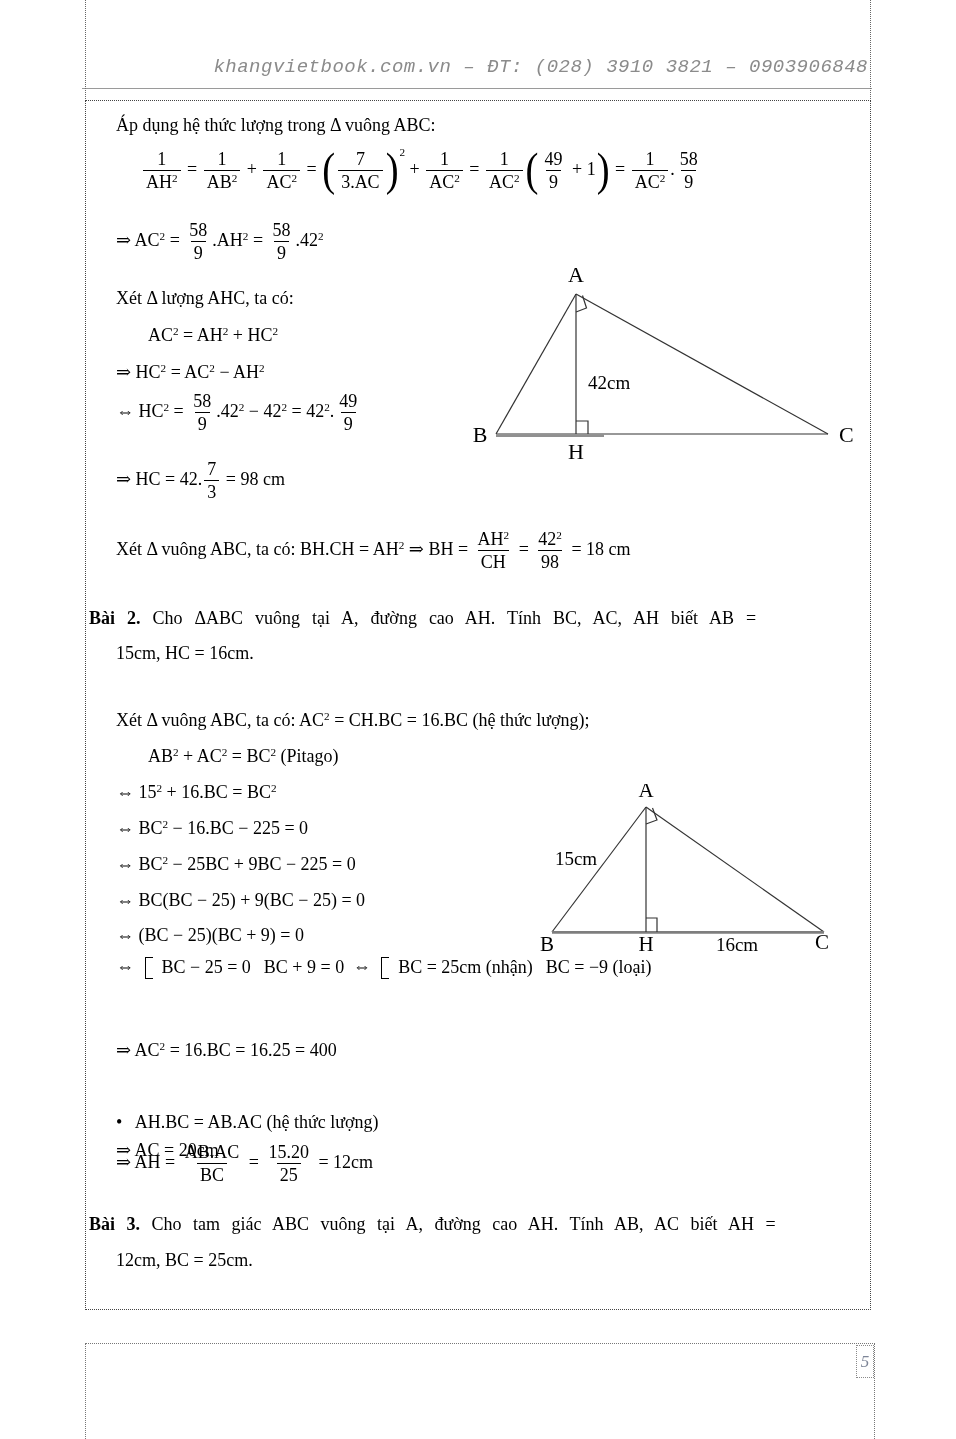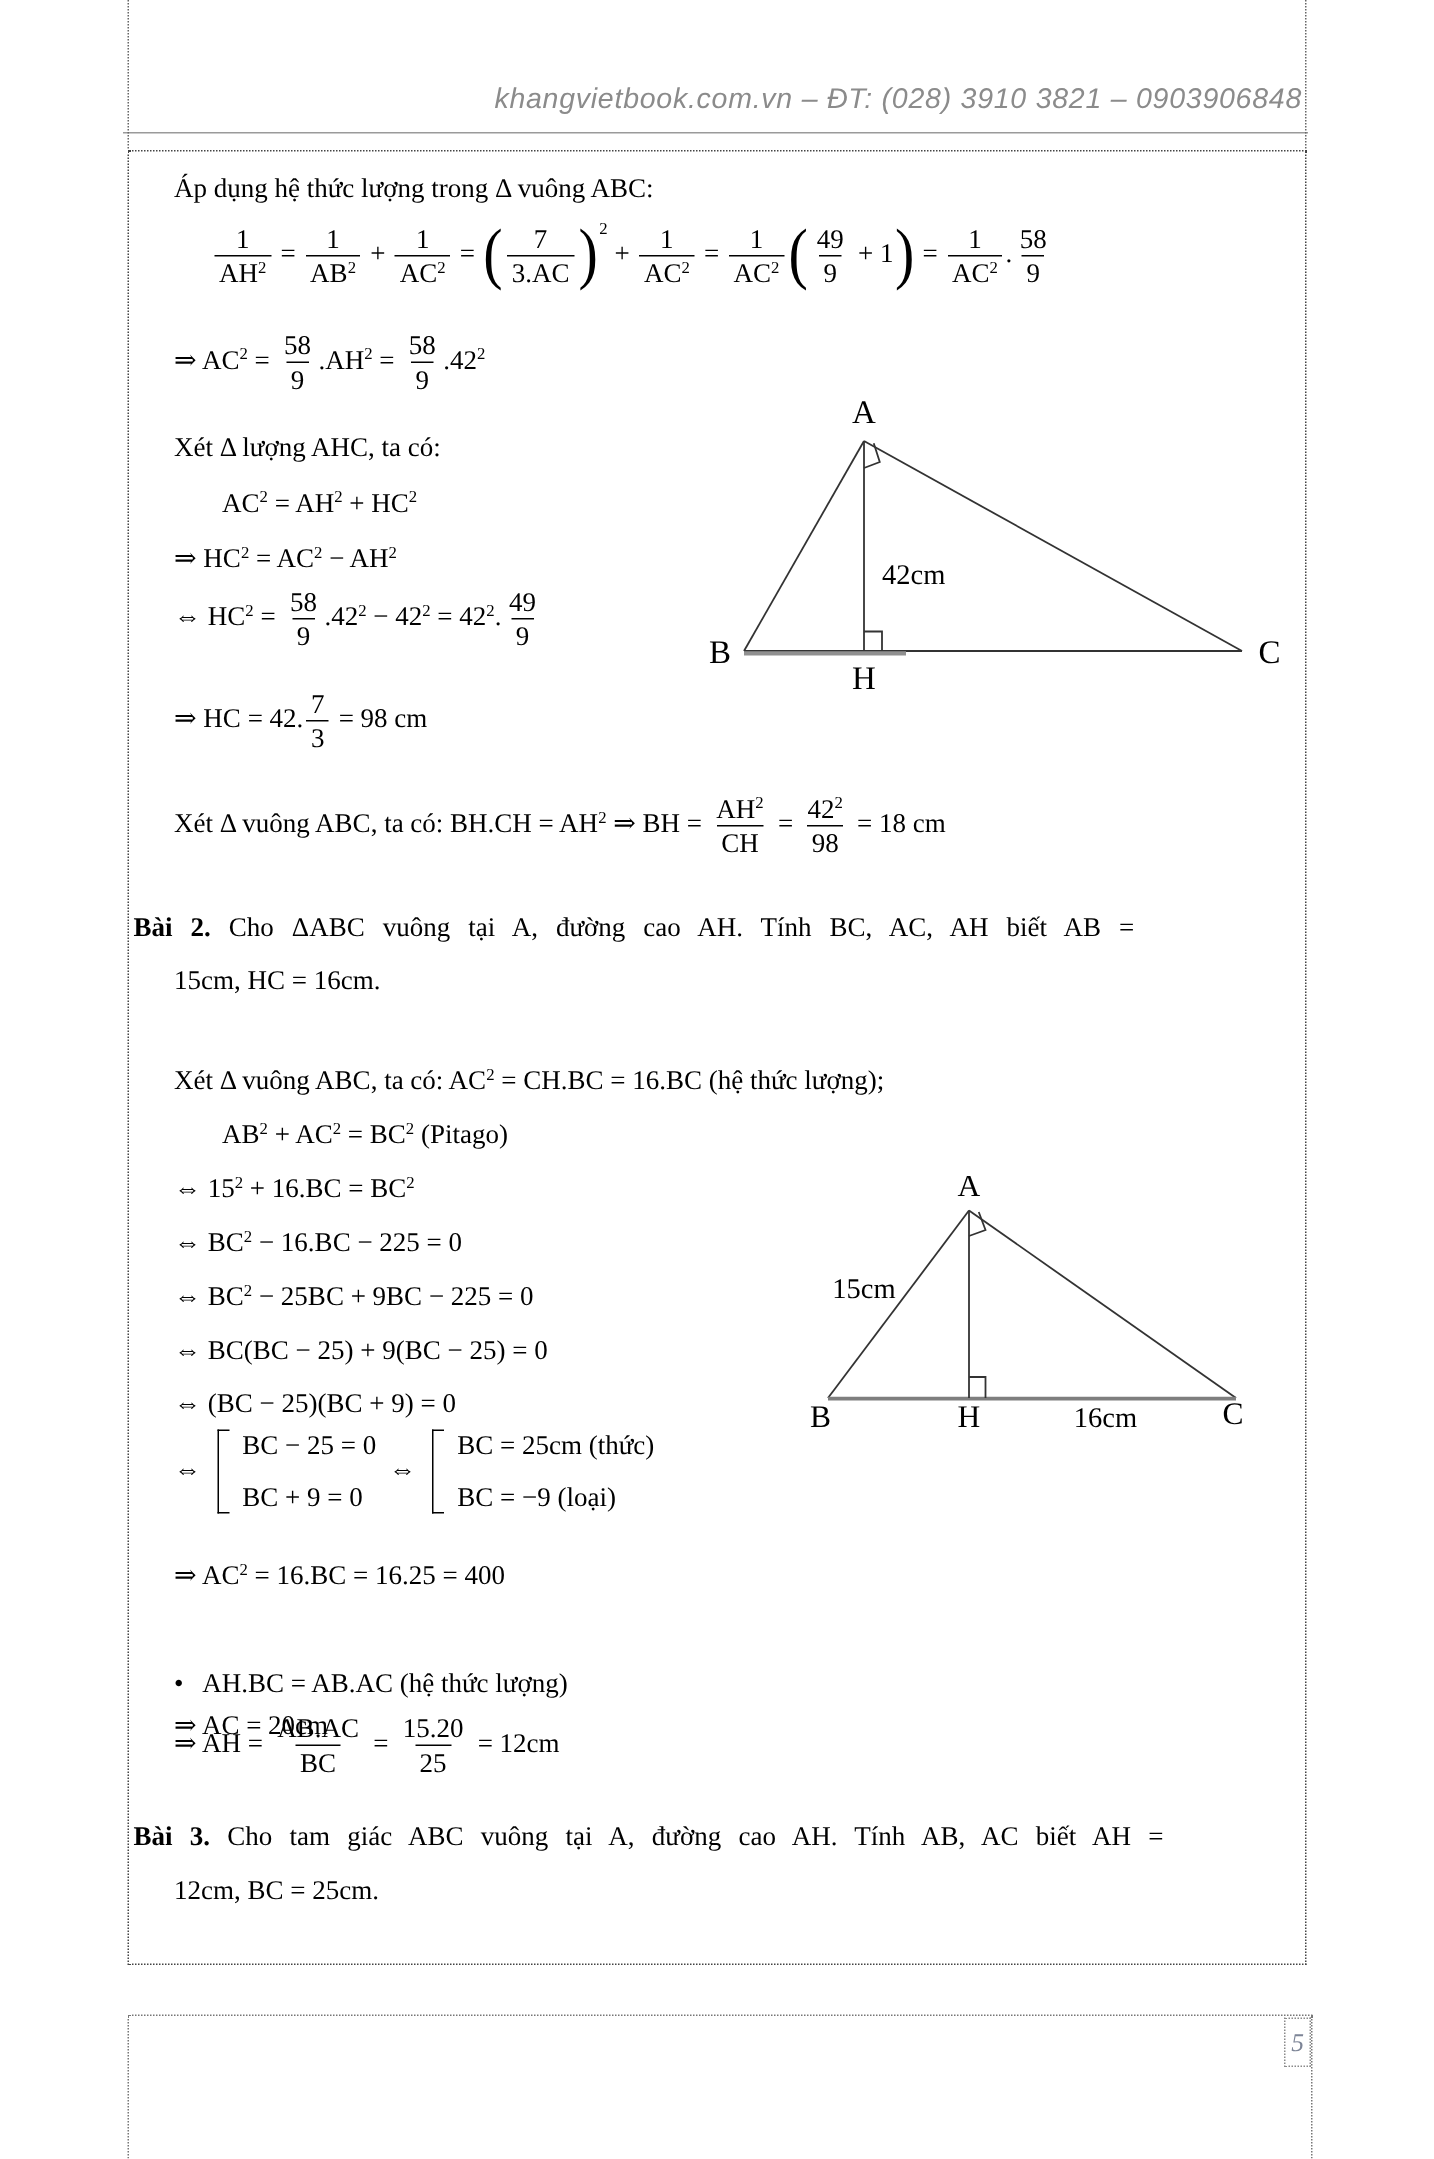--- a/index.html
+++ b/index.html
@@ -4,21 +4,21 @@
 <style>
   html,body{margin:0;padding:0;}
   body{
     width:956px;height:1439px;position:relative;background:#ffffff;
     font-family:"Liberation Serif","DejaVu Serif",serif;color:#000;
     overflow:hidden;
   }
   
   .hdr{
     position:absolute;top:56px;right:88px;white-space:nowrap;
-    font-family:Liberation Sans, sans-serif;font-style:italic;
+    font-family:Liberation Mono, monospace;font-style:italic;
     font-size:19px;color:#8b8b8b;letter-spacing:0.5px;
   }
   .hdr-rule{position:absolute;top:88px;left:82px;width:790px;height:0;border-top:1.6px solid #9a9a9a;}
   .vstub{position:absolute;top:0;height:99px;width:0;border-left:1.4px dotted #666;}
   
   .frame{
     position:absolute;left:85px;top:100px;width:786px;height:1210px;
     border:1.5px dotted #444;box-sizing:border-box;
   }
   .ln{position:absolute;white-space:nowrap;font-size:18px;line-height:26px;}
@@ -30,21 +30,21 @@
     vertical-align:middle;margin:0 2px;text-align:center;
   }
   .frac .num{display:block;padding:0 3px 1px 3px;line-height:1.12;}
   .frac .den{display:block;border-top:1.5px solid #000;padding:1px 3px 0 3px;line-height:1.12;}
   .bp{
     display:inline-block;font-size:2.15em;line-height:1;vertical-align:middle;
     transform:scaleY(1.18);font-weight:400;margin:0 1px;
   }
   .cases{display:inline-flex;align-items:center;vertical-align:middle;margin:0 4px;}
   .lbr{align-self:stretch;width:7px;border-left:1.9px solid #000;border-top:1.9px solid #000;border-bottom:1.9px solid #000;margin:0 9px 0 2px;}
-  .crows{display:flex;flex-direction:column;gap:13px;}
+  .crows{display:flex;flex-direction:row;gap:13px;}
   .crow{line-height:1.2;}
   .center{left:0;width:100%;text-align:center;}
   .tri{position:absolute;}
   .tri text{font-family:"Liberation Serif","DejaVu Serif",serif;fill:#000;}
   
   .foot-frame{
     position:absolute;left:85px;top:1343px;width:790px;height:96px;
     border:1.3px dotted #777;border-bottom:none;box-sizing:border-box;
   }
   .pagenum-box{
@@ -151,21 +151,21 @@
   <div class="ln" style="top:821px;left:30px;">⇔ (BC − 25)(BC + 9) = 0</div>
   <div class="ln" style="top:852px;left:30px;">⇔ <span class="cases">
         <span class="lbr"></span>
         <span class="crows">
           <span class="crow">BC − 25 = 0</span>
           <span class="crow">BC + 9 = 0</span>
         </span>
       </span> ⇔ <span class="cases">
         <span class="lbr"></span>
         <span class="crows">
-          <span class="crow">BC = 25cm (thức)</span>
+          <span class="crow">BC = 25cm (nhận)</span>
           <span class="crow">BC = −9 (loại)</span>
         </span>
       </span></div>
   <div class="ln" style="top:936px;left:30px;">⇒ AC<sup>2</sup> = 16.BC = 16.25 = 400</div>
   <div class="ln" style="top:1002px;left:30px;margin-top:34px;">⇒ AC = 20cm</div>
   <div class="ln" style="top:1008px;left:30px;">•&nbsp;&nbsp; AH.BC = AB.AC (hệ thức lượng)</div>
   <div class="ln" style="top:1041px;left:30px;">⇒  AH = <span class="frac">
         <span class="num">AB.AC</span>
         <span class="den">BC</span>
       </span> = <span class="frac">

